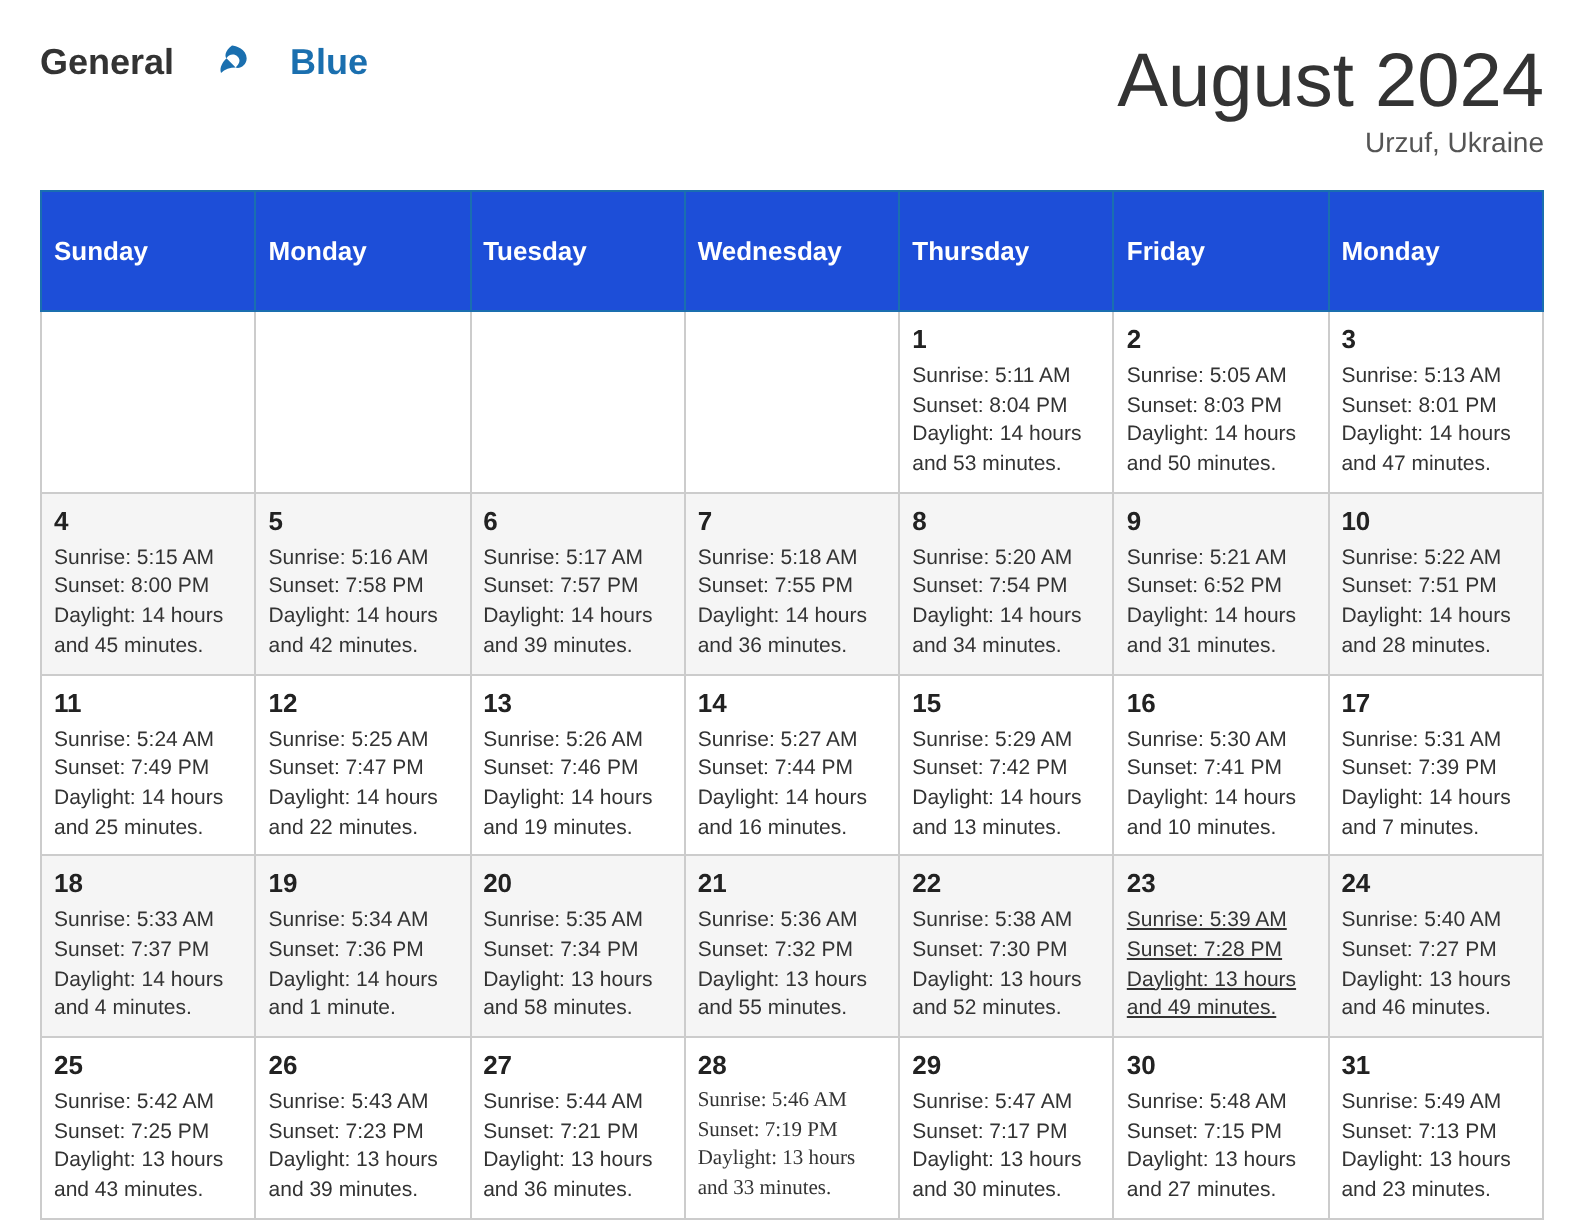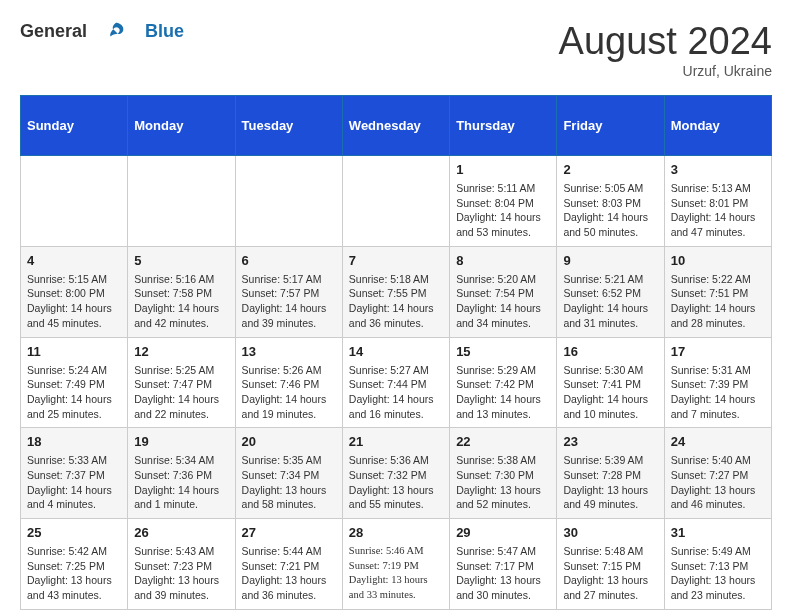--- a/index.html
+++ b/index.html
@@ -286,21 +286,21 @@
         </td>
         <td>
           <div class="day-number">22</div>
           <div class="day-info" style="white-space: pre-line;">Sunrise: 5:38 AM
 Sunset: 7:30 PM
 Daylight: 13 hours
 and 52 minutes.</div>
         </td>
         <td>
           <div class="day-number">23</div>
-          <div class="day-info" style="white-space: pre-line;">Sunrise: 5:39 AM
+          <div class="day-info" style="white-space: pre-line; text-decoration: underline;">Sunrise: 5:39 AM
 Sunset: 7:28 PM
 Daylight: 13 hours
 and 49 minutes.</div>
         </td>
         <td>
           <div class="day-number">24</div>
           <div class="day-info" style="white-space: pre-line;">Sunrise: 5:40 AM
 Sunset: 7:27 PM
 Daylight: 13 hours
 and 46 minutes.</div>

